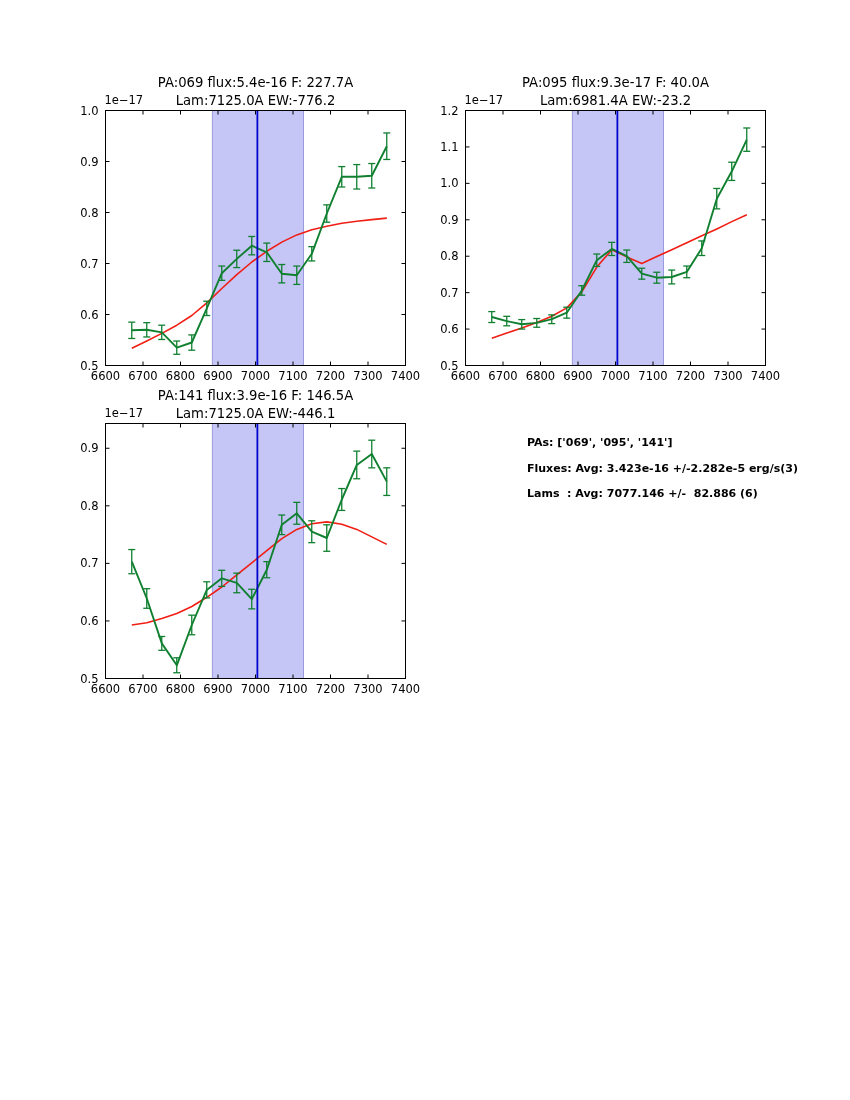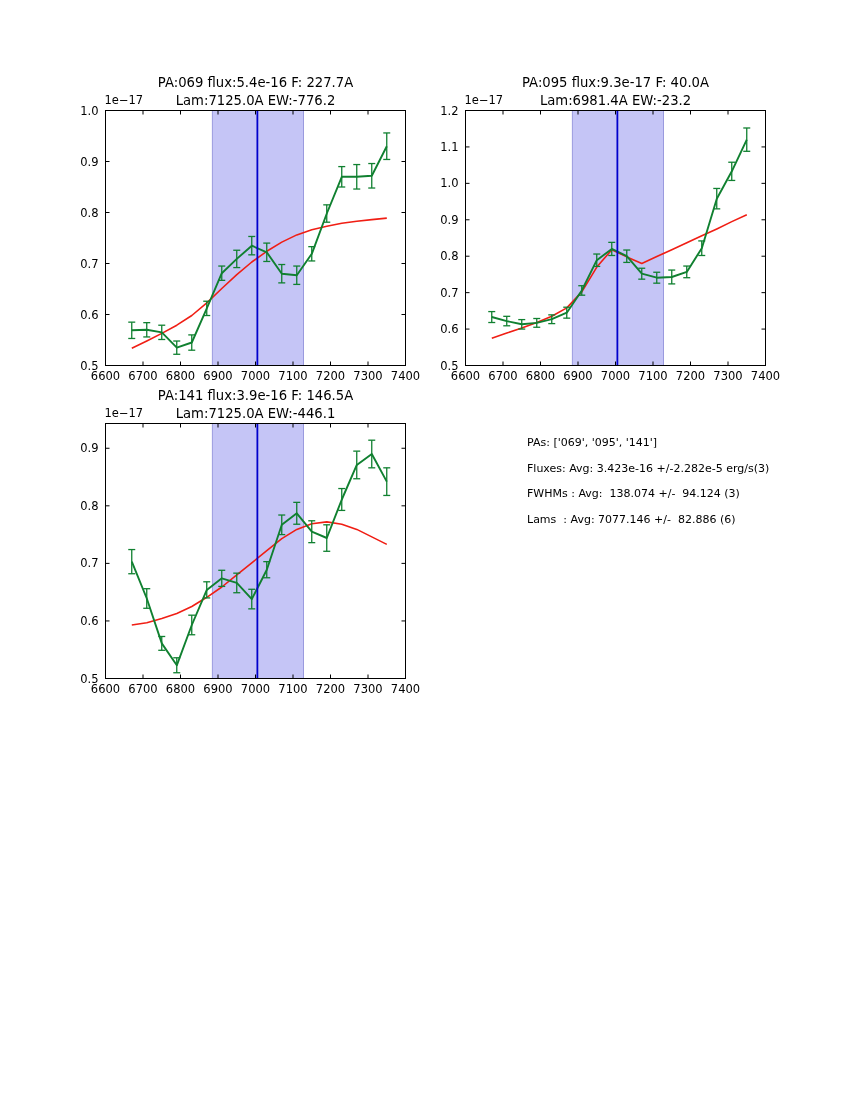--- a/index.html
+++ b/index.html
@@ -12,21 +12,21 @@
   figure.chart{margin:0;padding:0;position:absolute;}
   #chart0{left:40px;top:70px;}
   #chart1{left:400px;top:70px;}
   #chart2{left:40px;top:383px;}
   svg{display:block;}
   svg text{fill:#000000;}
   .stats{
     position:absolute;left:527px;top:430px;
     font-size:11px;color:#000000;
   }
-  .stats-line{white-space:pre;height:25.5px;line-height:25.5px;}
+  .stats-line{white-space:pre;height:25.5px;line-height:25.5px;font-weight:bold;}
 </style>
 </head>
 <body>
 
 <div class="page">
 
   <figure class="chart" id="chart0">
     <svg width="380" height="330">
         <rect x="172.375" y="40.5" width="91.125" height="255" fill="#c5c5f6"></rect>
         <line x1="172.375" y1="40.5" x2="172.375" y2="295.5" stroke="#9a9ade" stroke-width="1"></line>
@@ -373,17 +373,16 @@
         <text x="58.5" y="69.2516930022573" text-anchor="end" font-size="11.5">0.9</text>
         <text x="64.5" y="33.5" text-anchor="start" font-size="11.5">1e−17</text>
         <text x="215.5" y="17" text-anchor="middle" font-size="13.2">PA:141 flux:3.9e-16 F: 146.5A</text>
         <text x="215.5" y="35" text-anchor="middle" font-size="13.2">Lam:7125.0A EW:-446.1</text>
       </svg>
   </figure>
 
   <div class="stats">
     <div class="stats-line">PAs: ['069', '095', '141']</div>
     <div class="stats-line">Fluxes: Avg: 3.423e-16 +/-2.282e-5 erg/s(3)</div>
-    <div class="stats-line">FWHMs : Avg:  138.074 +/-  94.124 (3)</div>
     <div class="stats-line">Lams  : Avg: 7077.146 +/-  82.886 (6)</div>
   </div>
 
 </div>
 
 </body></html>

